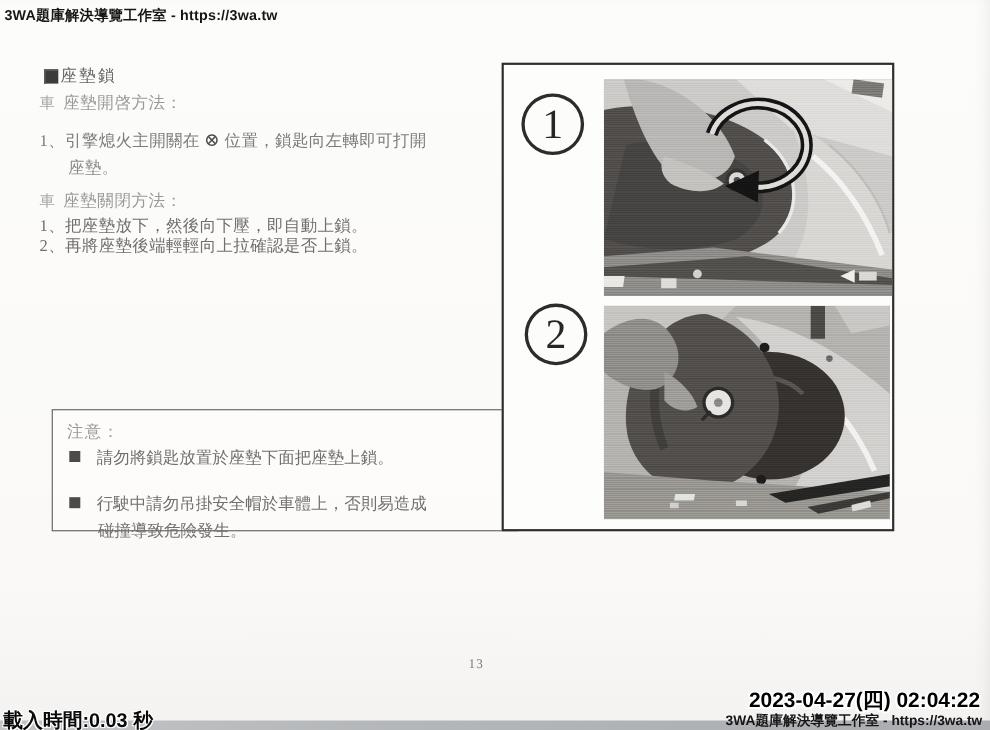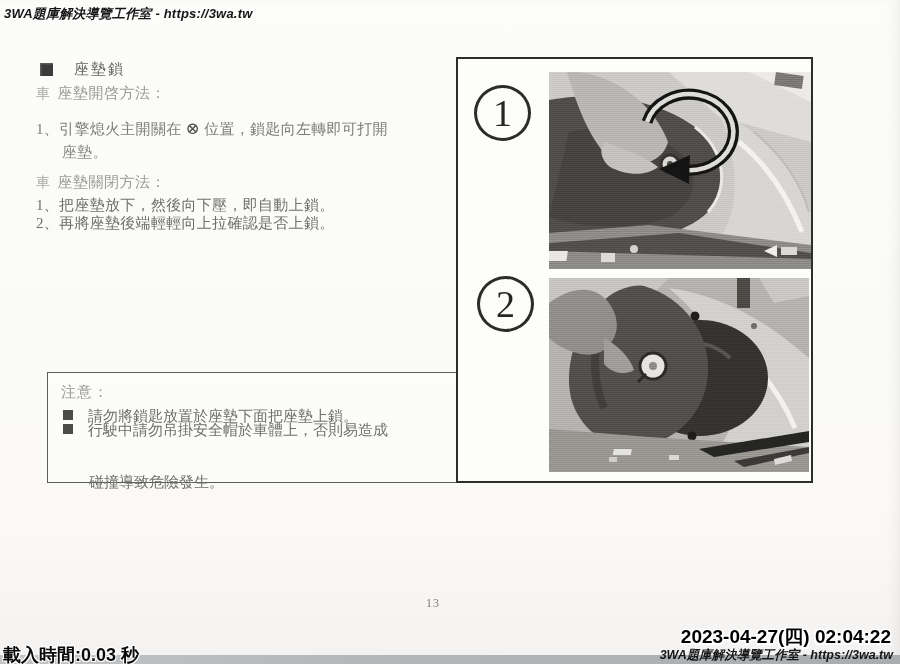--- a/index.html
+++ b/index.html
@@ -14,21 +14,20 @@
     box-shadow: inset -10px 0 18px -12px rgba(0,0,0,0.10);
   }
 
   
   .wm {
     position: absolute;
     font-family: "Liberation Sans", "DejaVu Sans", sans-serif;
     font-weight: 700; color: #161616;
     filter: blur(0.4px);
     white-space: nowrap;
-    font-style: italic;
   }
   .wm-top { left: 4px; top: 5px; font-size: 13px; letter-spacing: 0.2px; }
   .wm-bottom { right: 7px; top: 647px; font-size: 12.5px; }
   .timestamp {
     position: absolute; right: 9px; top: 624px;
     font-family: "Liberation Sans", "DejaVu Sans", sans-serif;
     font-weight: 700; font-size: 19px; color: #000;
     text-shadow: -1.5px -1.5px 0 #fff, 1.5px -1.5px 0 #fff,
                  -1.5px 1.5px 0 #fff, 1.5px 1.5px 0 #fff, 0 0 3px #fff;
     white-space: nowrap;
@@ -42,21 +41,21 @@
     white-space: nowrap; z-index: 5;
   }
   .bottom-strip {
     position: absolute; left: 0; top: 655px; width: 900px; height: 9px;
     background: linear-gradient(90deg, #c2c4c6 0%, #b4b7b9 40%, #aaadb0 100%);
   }
 
   
   .title-row {
     position: absolute; left: 40px; top: 60px;
-    display: flex; align-items: center; gap: 21px;
+    display: flex; align-items: center; gap: 2px;
   }
   .title-square {
     width: 13px; height: 13px; background: #3c3c3c;
     box-shadow: inset 1.5px 1.5px 0 #5a5a5a;
   }
   .doc-title { font-size: 15px; color: #666664; letter-spacing: 2px; }
 
   .sec-heading {
     position: absolute; font-size: 15px; color: #9a9a98; letter-spacing: 0.5px;
     white-space: nowrap;
@@ -83,21 +82,21 @@
   .note-title {
     position: absolute; left: 13px; top: 10px;
     font-size: 15px; color: #989896; letter-spacing: 1px;
   }
   .note-item { position: absolute; font-size: 15px; color: #6f6f6d; white-space: nowrap; }
   .note-item .sq {
     display: inline-block; width: 10px; height: 10px; background: #4b4b49;
     margin-right: 15px; vertical-align: 1px;
   }
   .note-item-1 { left: 15px; top: 34px; }
-  .note-item-2 { left: 15px; top: 48px; }
+  .note-item-2 { left: 15px; top: 76px; }
   .note-item-2-cont { left: 41px; top: 100px; text-align: right; }
 
   
   .figure-box {
     position: absolute; left: 456px; top: 57px; width: 357px; height: 426px;
     border: 2px solid #2d2d2b; background: #fdfdfc;
   }
   .num-circle {
     position: absolute; width: 57px; height: 56px; border: 3px solid #2c2c2a;
     border-radius: 50%; background: #fcfcfb;

